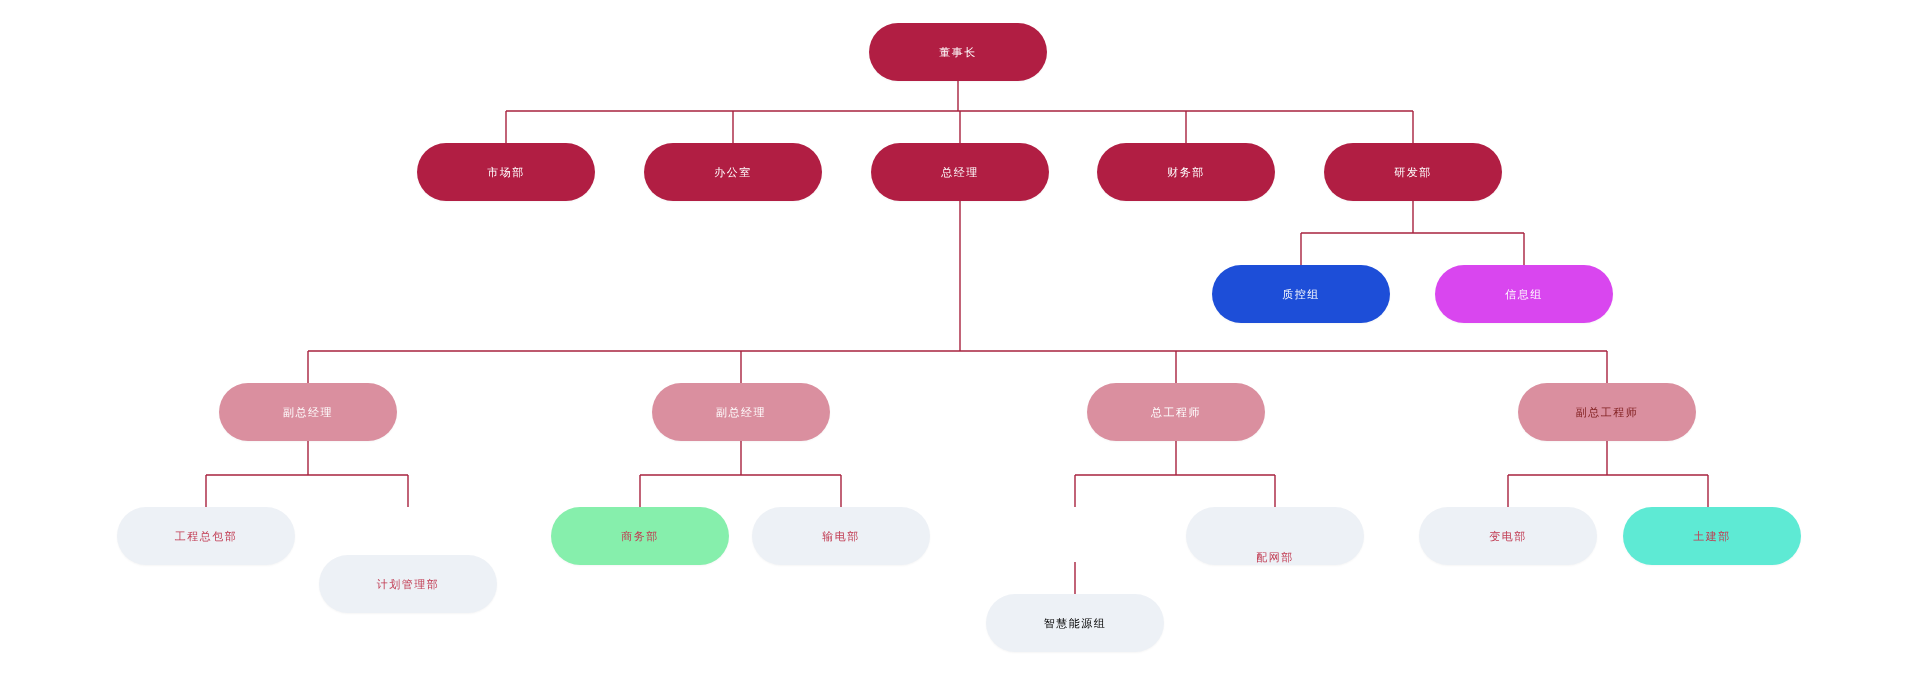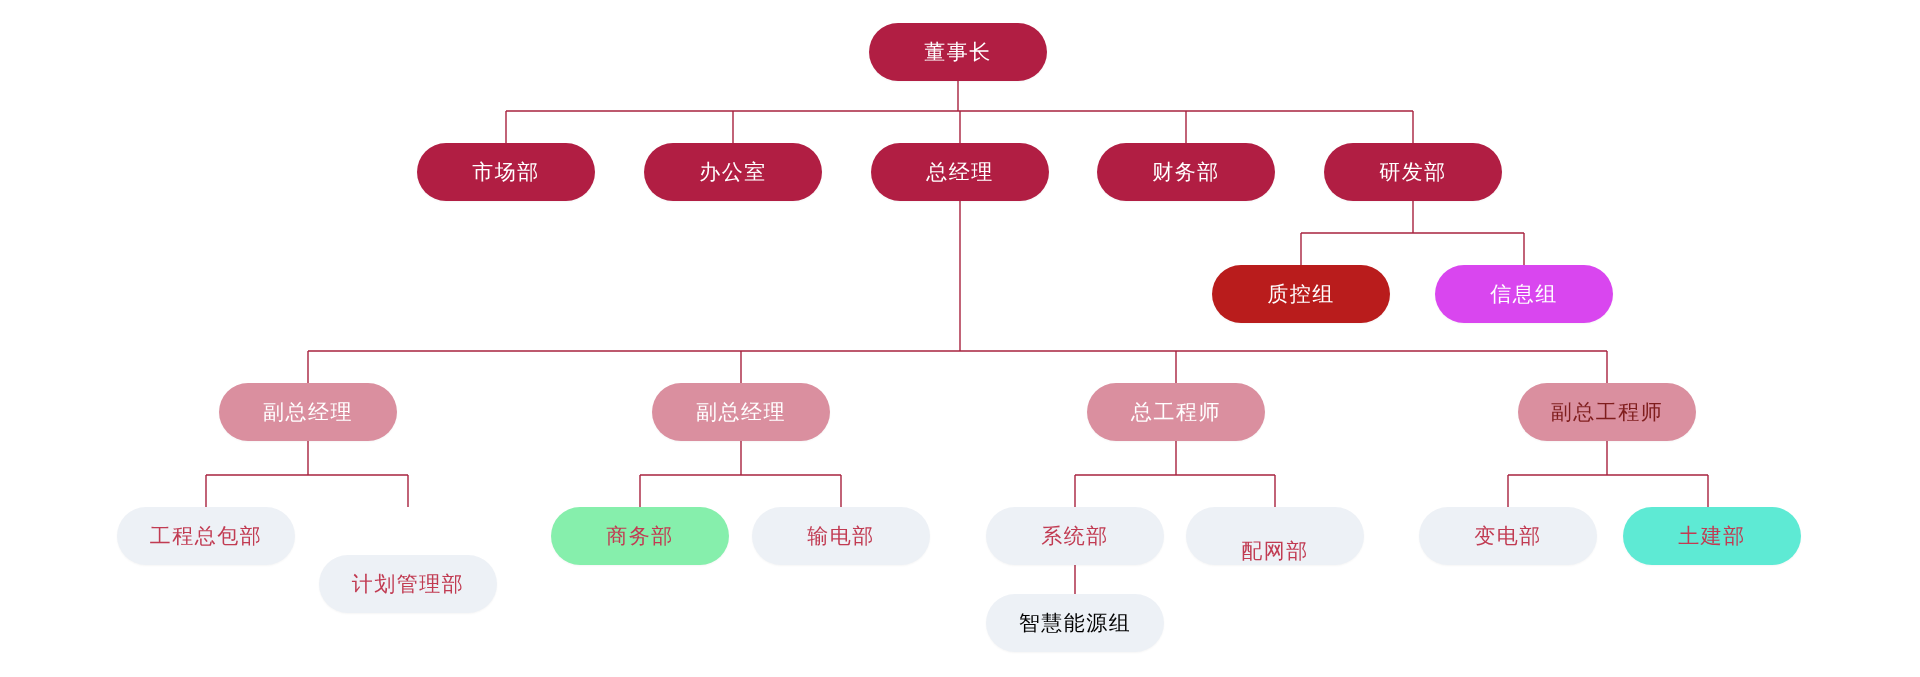--- a/index.html
+++ b/index.html
@@ -30,21 +30,21 @@
     height: 100%;
   }
   .pill {
     position: absolute;
     width: 178px;
     height: 58px;
     border-radius: 29px;
     display: flex;
     align-items: center;
     justify-content: center;
-    font-size: 21px;
+    font-size: 11px;
     font-weight: 500;
     letter-spacing: 1.5px;
     box-sizing: border-box;
     box-shadow: 0 1px 2px rgba(0,0,0,0.04);
     cursor: default;
     white-space: nowrap;
   }
   .pill-label {
     pointer-events: none;
   }
@@ -68,21 +68,21 @@
       </div>
       <div class="pill" style="left: 871px; top: 143px; background: rgb(177, 30, 67); color: rgb(255, 255, 255);">
         <span class="pill-label">总经理</span>
       </div>
       <div class="pill" style="left: 1097px; top: 143px; background: rgb(177, 30, 67); color: rgb(255, 255, 255);">
         <span class="pill-label">财务部</span>
       </div>
       <div class="pill" style="left: 1324px; top: 143px; background: rgb(177, 30, 67); color: rgb(255, 255, 255);">
         <span class="pill-label">研发部</span>
       </div>
-      <div class="pill" style="left: 1212px; top: 265px; background: #b91c1c; color: rgb(255, 255, 255);">
+      <div class="pill" style="left: 1212px; top: 265px; background: #1d4ed8; color: rgb(255, 255, 255);">
         <span class="pill-label">质控组</span>
       </div>
       <div class="pill" style="left: 1435px; top: 265px; background: #d946ef; color: rgb(255, 255, 255);">
         <span class="pill-label">信息组</span>
       </div>
       <div class="pill" style="left: 219px; top: 383px; background: rgb(218, 143, 159); color: rgb(255, 255, 255);">
         <span class="pill-label">副总经理</span>
       </div>
       <div class="pill" style="left: 652px; top: 383px; background: rgb(218, 143, 159); color: rgb(255, 255, 255);">
         <span class="pill-label">副总经理</span>
@@ -98,23 +98,20 @@
       </div>
       <div class="pill" style="left: 319px; top: 507px; background: rgb(237, 241, 246); color: rgb(193, 59, 82); margin-top: 48px;">
         <span class="pill-label">计划管理部</span>
       </div>
       <div class="pill" style="left: 551px; top: 507px; background: #86efac; color: rgb(193, 59, 82);">
         <span class="pill-label">商务部</span>
       </div>
       <div class="pill" style="left: 752px; top: 507px; background: rgb(237, 241, 246); color: rgb(193, 59, 82);">
         <span class="pill-label">输电部</span>
       </div>
-      <div class="pill" style="left: 986px; top: 507px; background: rgb(237, 241, 246); color: rgb(193, 59, 82);">
-        <span class="pill-label">系统部</span>
-      </div>
       <div class="pill" style="left: 1186px; top: 507px; background: rgb(237, 241, 246); color: rgb(193, 59, 82); align-items: flex-end;">
         <span class="pill-label">配网部</span>
       </div>
       <div class="pill" style="left: 1419px; top: 507px; background: rgb(237, 241, 246); color: rgb(193, 59, 82);">
         <span class="pill-label">变电部</span>
       </div>
       <div class="pill" style="left: 1623px; top: 507px; background: #5eead4; color: rgb(193, 59, 82);">
         <span class="pill-label">土建部</span>
       </div>
       <div class="pill" style="left: 986px; top: 594px; background: rgb(237, 241, 246); color: #000000;">

